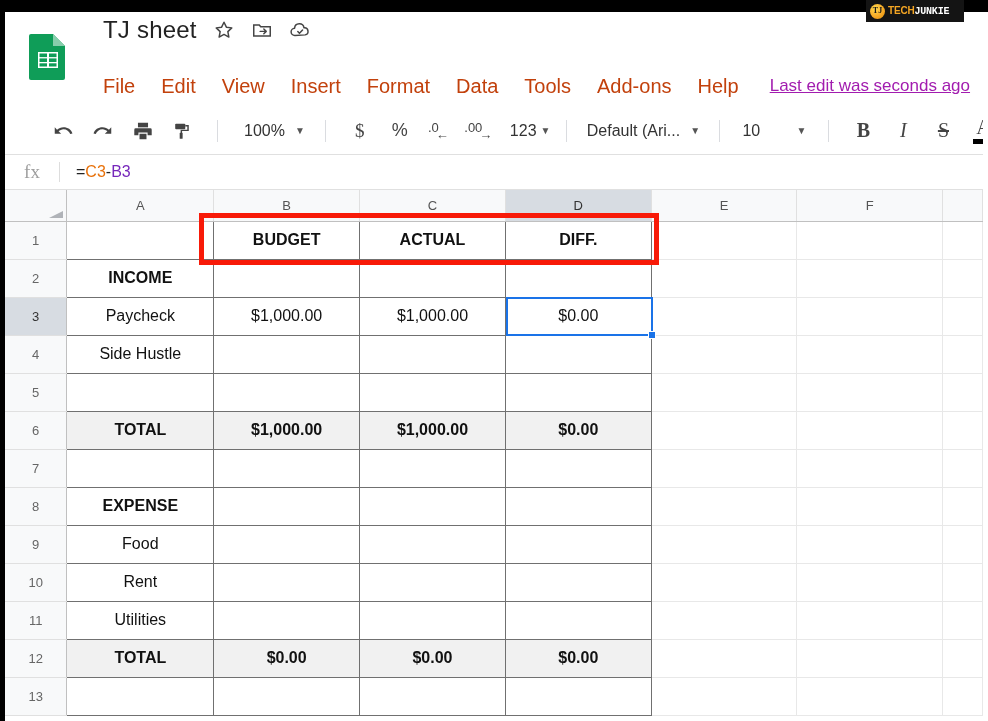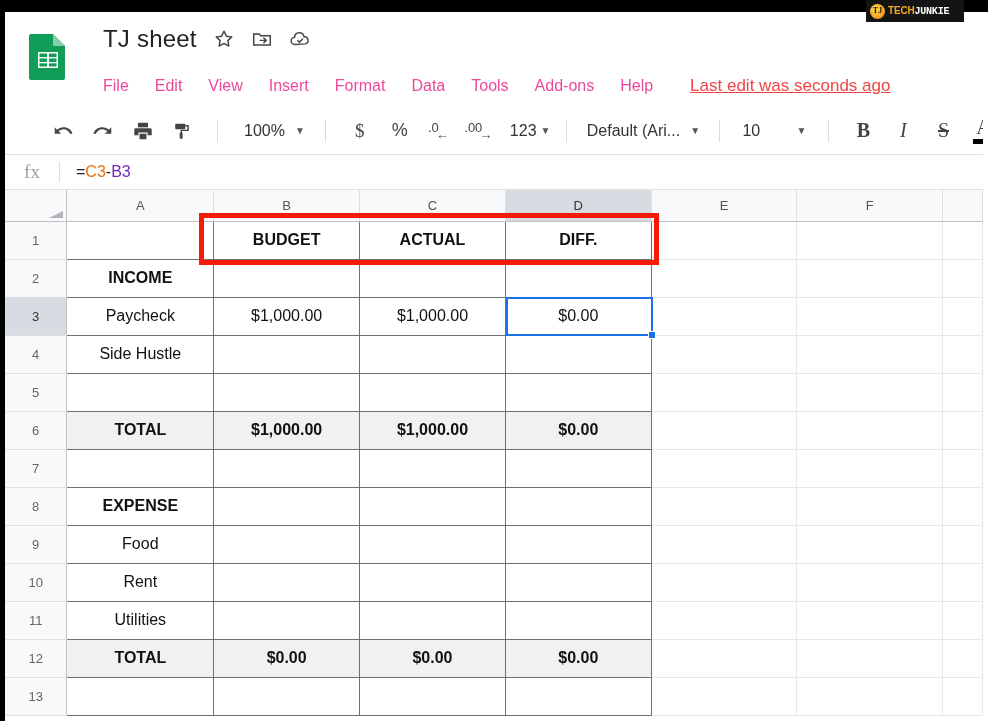--- a/index.html
+++ b/index.html
@@ -34,38 +34,38 @@
     position:absolute; left:5px; top:12px; width:978px; height:709px;
     background:#ffffff; overflow:hidden;
   }
 
   
   .header { position:relative; height:94px; background:#fff; }
   .sheets-logo {
     position:absolute; left:22px; top:20px; width:42px; height:50px;
   }
   .doc-title-row {
-    position:absolute; left:98px; top:13px; display:flex; align-items:center; gap:16px;
+    position:absolute; left:98px; top:4px; display:flex; align-items:center; gap:16px;
   }
   .doc-title {
     font-size:24px; color:#222; font-weight:400; letter-spacing:0.2px;
     white-space:nowrap;
   }
   .title-icon { width:22px; height:22px; display:block; cursor:pointer; }
 
   .menubar {
     position:absolute; left:98px; top:62px; display:flex; align-items:center; gap:0;
     white-space:nowrap;
   }
   .menu-item {
-    font-size:16px; color:#ec4899; padding:0 13px; cursor:pointer; line-height:24px;
+    font-size:20px; color:#c2410c; padding:0 13px; cursor:pointer; line-height:24px;
   }
   .menu-item:first-child { padding-left:0; }
   .last-edit {
-    font-size:17px; color:#ef4444; text-decoration:underline; margin-left:24px;
+    font-size:17px; color:#a21caf; text-decoration:underline; margin-left:18px;
     white-space:nowrap; cursor:pointer;
   }
 
   
   .toolbar {
     position:relative; height:48px; border-top:1px solid #fff;
     display:flex; align-items:center; padding-left:40px; gap:4px;
     background:#fff;
   }
   .tb-btn {

